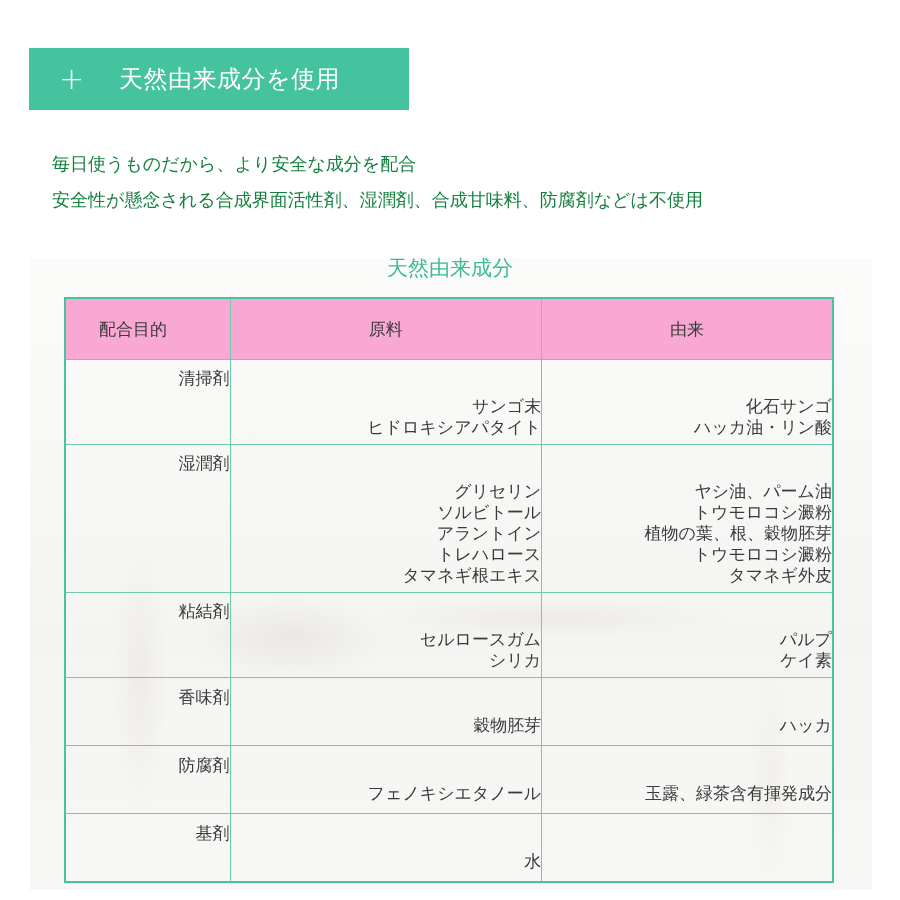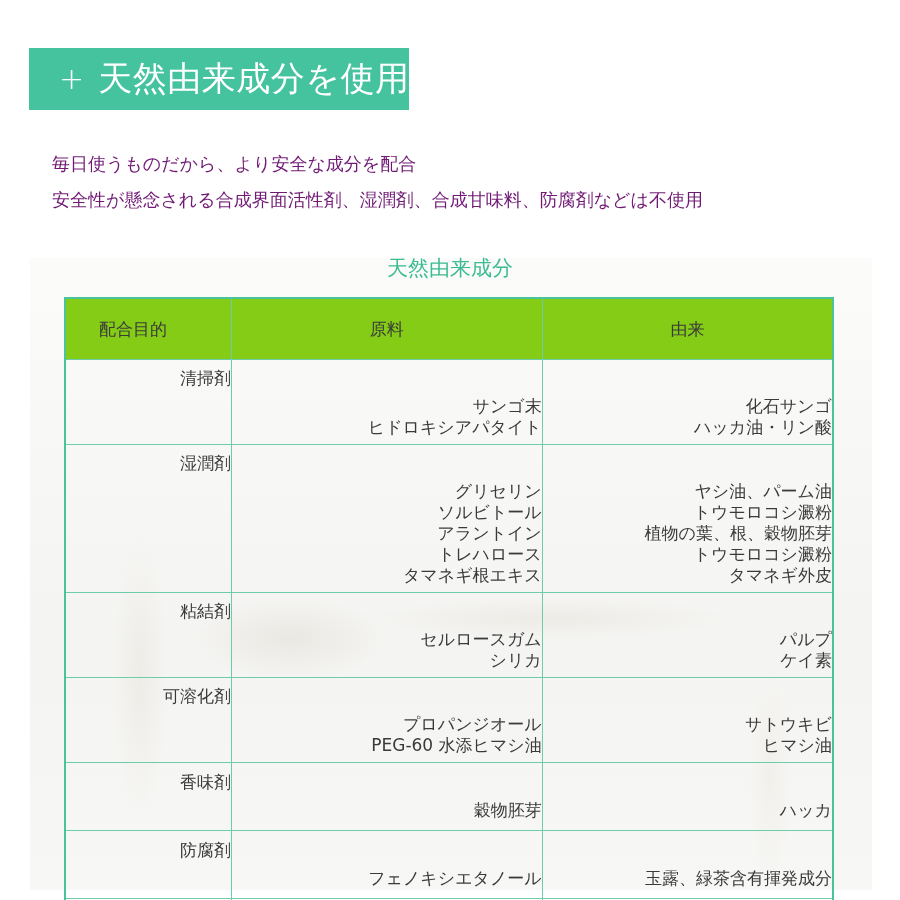--- a/index.html
+++ b/index.html
@@ -23,46 +23,46 @@
   .heading-bar {
     position: absolute; left: 29px; top: 48px; width: 380px; height: 62px;
     background: #45c39e;
     display: flex; align-items: center;
   }
   .heading-plus {
     color: #ffffff; font-size: 30px; font-weight: 300;
     margin-left: 30px; width: 46px; line-height: 1;
   }
   .heading-text {
-    color: #ffffff; font-size: 34px; letter-spacing: 0.5px;
+    color: #ffffff; font-size: 24px; letter-spacing: 0.5px;
     margin-left: 14px; white-space: nowrap;
   }
   .intro {
     position: absolute; left: 52px; top: 146px;
-    font-size: 18px; line-height: 36px; color: #701a75;
+    font-size: 18px; line-height: 36px; color: #15803d;
     white-space: nowrap;
   }
   .table-title {
     position: absolute; left: 0; width: 900px; top: 254px;
     text-align: center; font-size: 21px; font-weight: normal; color: #3dbb92;
   }
   table.ingredients {
     position: absolute; left: 64px; top: 297px; width: 770px;
     border-collapse: collapse;
     border: 2px solid #48c39c;
     font-size: 17px; color: #3a3a3a;
   }
   table.ingredients th, table.ingredients td {
     border: 1px solid #6dcdab;
     vertical-align: top;
     padding: 0;
     line-height: 21px;
   }
   table.ingredients th {
-    background: #84cc16; height: 60px;
+    background: #f9a8d4; height: 60px;
     font-weight: normal; text-align: center; vertical-align: middle;
     font-size: 17px;
   }
   table.ingredients th.c1 { text-align: left; padding-left: 33px; }
   .c1 { width: 142px; }
   .c2 { width: 325px; }
   .c3 { width: 300px; }
   td .cell { padding: 8px 0 6px 22px; text-align: right; }
   td.c2 .cell, td.c3 .cell { padding-left: 24px; margin-top: 28px; }
   td.c3 .cell { padding-left: 22px; }
@@ -152,39 +152,20 @@
               <span class="line">シリカ</span>
             </div>
           </td>
           <td class="c3">
             <div class="cell">
               <span class="line">パルプ</span>
               <span class="line">ケイ素</span>
             </div>
           </td>
         </tr>
-        <tr style="height: 58px;">
-          <td class="c1">
-            <div class="cell">
-              <span class="line">可溶化剤</span>
-            </div>
-          </td>
-          <td class="c2">
-            <div class="cell">
-              <span class="line">プロパンジオール</span>
-              <span class="line">PEG-60 水添ヒマシ油</span>
-            </div>
-          </td>
-          <td class="c3">
-            <div class="cell">
-              <span class="line">サトウキビ</span>
-              <span class="line">ヒマシ油</span>
-            </div>
-          </td>
-        </tr>
         <tr class="single" style="height: 40px;">
           <td class="c1">
             <div class="cell">
               <span class="line">香味剤</span>
             </div>
           </td>
           <td class="c2">
             <div class="cell">
               <span class="line">穀物胚芽</span>
             </div>

